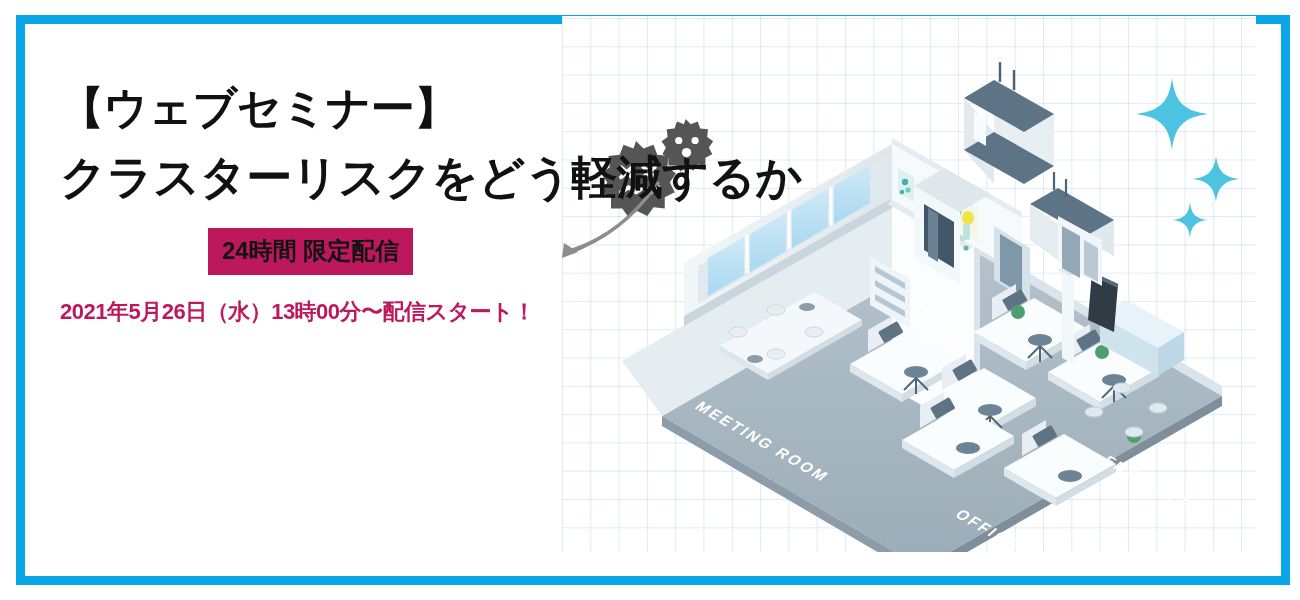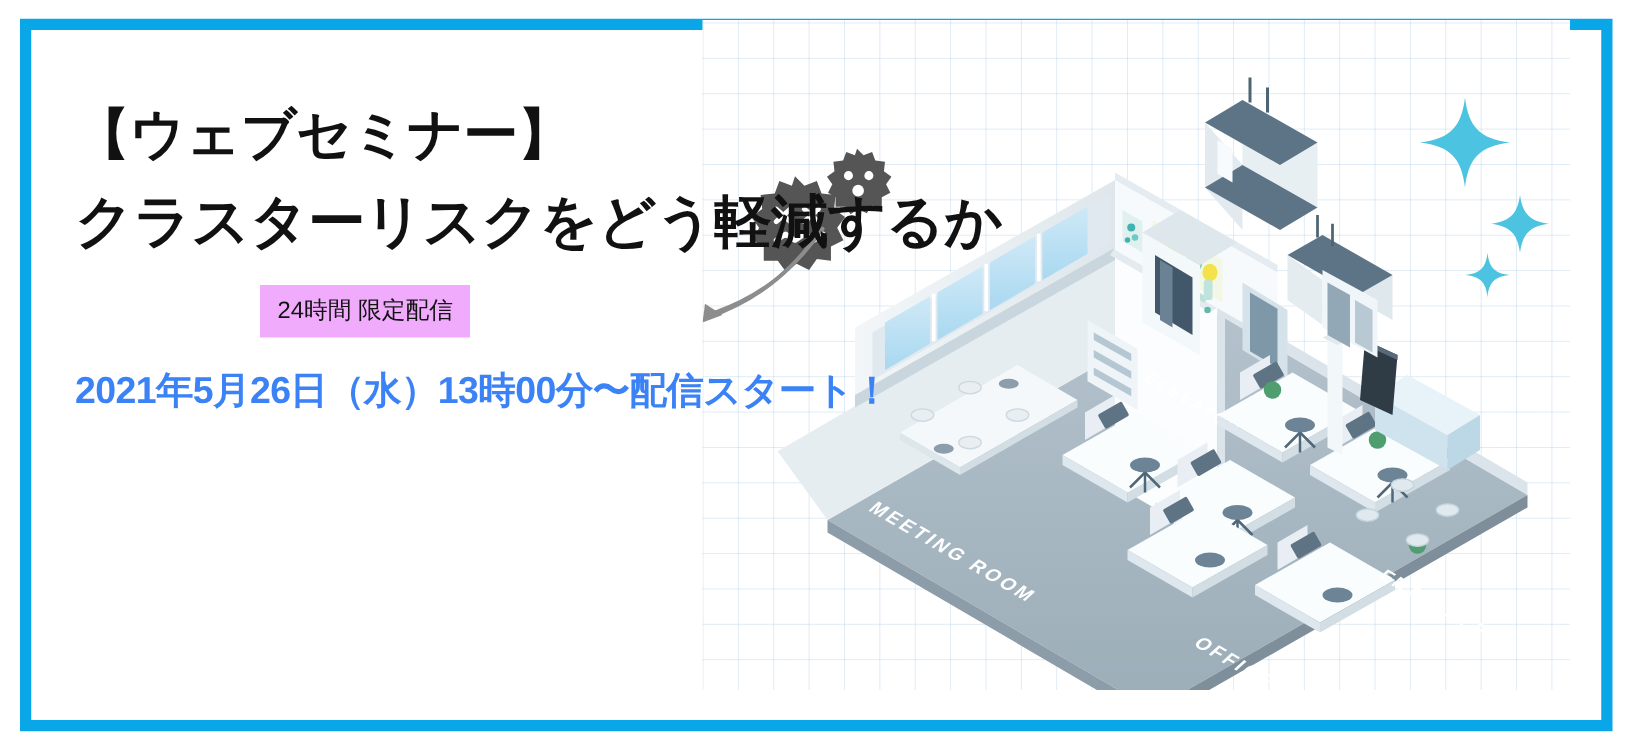--- a/index.html
+++ b/index.html
@@ -52,35 +52,35 @@
     letter-spacing: -0.5px;
     white-space: nowrap;
   }
   #line1 { font-size: 44px; line-height: 56px; margin-bottom: 12px; }
   #line2 { font-size: 46px; line-height: 58px; margin-bottom: 10px; }
   #line3 { font-size: 46px; line-height: 58px; margin-bottom: 18px; text-align: center; }
 
   #badge-row { margin-left: 148px; margin-top: 22px; }
   #badge {
     display: inline-block;
-    background: #f0abfc;
+    background: #be185d;
     color: #121212;
-    font-weight: 400;
-    font-size: 19px;
+    font-weight: 700;
+    font-size: 24px;
     line-height: 1;
     padding: 11px 14px 12px 14px;
     letter-spacing: 0px;
     white-space: nowrap;
   }
 
   #date-line {
     margin-top: 22px;
-    font-size: 30px;
+    font-size: 22px;
     font-weight: 700;
-    color: #3b82f6;
+    color: #be185d;
     letter-spacing: -0.5px;
     white-space: nowrap;
   }
 </style>
 </head>
 <body>
 
 <div id="banner">
 
   <div id="frame"></div>

